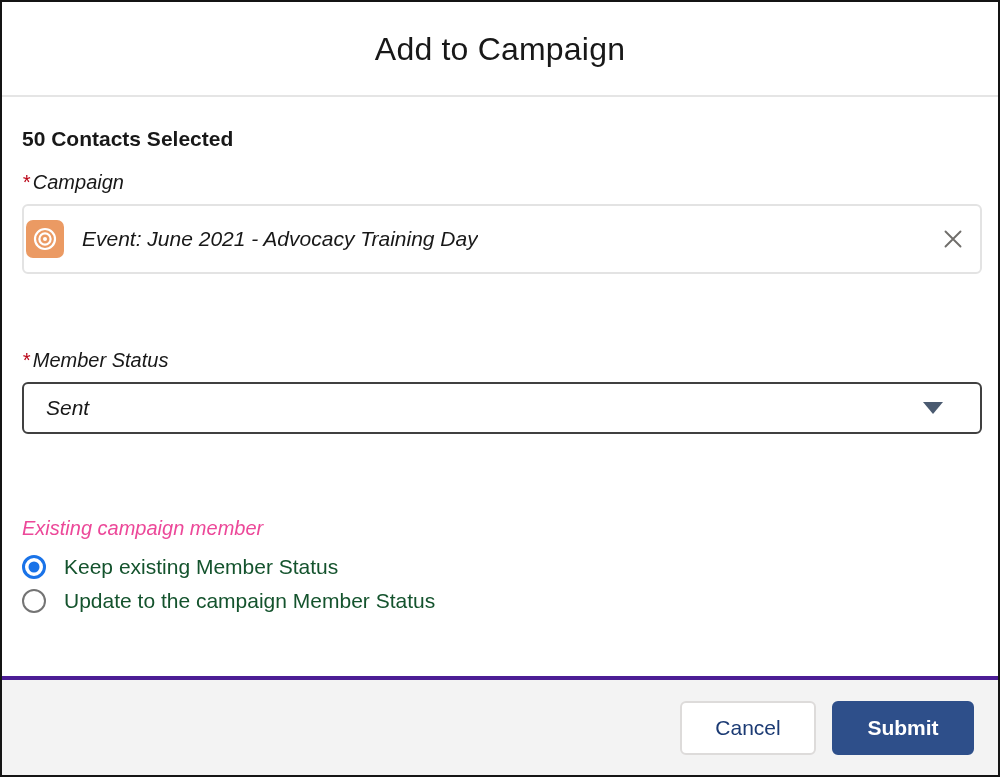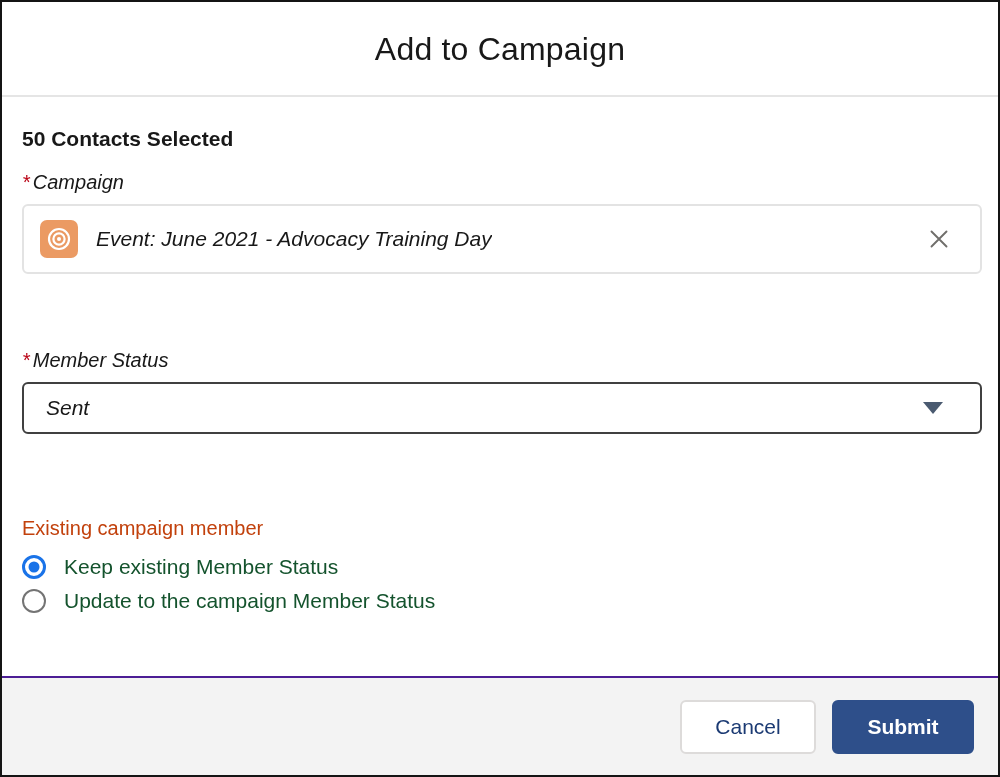--- a/index.html
+++ b/index.html
@@ -79,21 +79,21 @@
   
   .lookup-box {
     position: relative;
     width: 960px;
     height: 70px;
     border: 2px solid #e3e3e3;
     border-radius: 6px;
     background: #ffffff;
     display: flex;
     align-items: center;
-    padding: 0 16px;
+    padding: 0 2px;
   }
   .lookup-pill {
     display: flex;
     align-items: center;
     height: 52px;
     flex: 1 1 auto;
     min-width: 0;
   }
   .entity-icon {
     width: 38px;
@@ -155,23 +155,24 @@
     margin-right: 18px;
   }
   .combobox-arrow svg { display: block; }
 
   .spacer-1 { height: 58px; }
   .spacer-2 { height: 66px; }
 
   
   .radio-legend {
     font-size: 20px;
-    color: #c2410c;
+    color: #ec4899;
     margin-bottom: 14px;
     line-height: 1.2;
+    font-style: italic;
   }
   .radio-row {
     display: flex;
     align-items: center;
     margin-bottom: 8px;
     cursor: pointer;
   }
   .radio-mark {
     flex: 0 0 auto;
     width: 24px;
@@ -200,21 +201,21 @@
     font-size: 21px;
     color: #14532d;
     line-height: 1.25;
   }
 
   
   .modal-footer {
     flex: 0 0 99px;
     height: 99px;
     background: #f3f3f3;
-    border-top: 2px solid #4c1d95;
+    border-top: 4px solid #4c1d95;
     display: flex;
     align-items: center;
     justify-content: flex-end;
     padding-right: 24px;
     gap: 16px;
   }
   .btn {
     height: 54px;
     border-radius: 6px;
     font-size: 21px;

